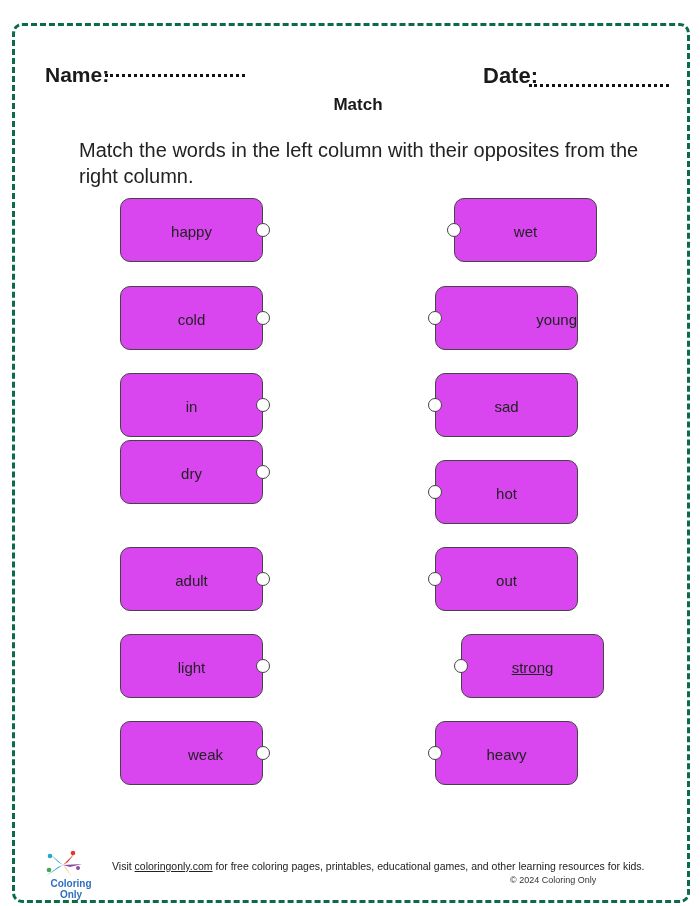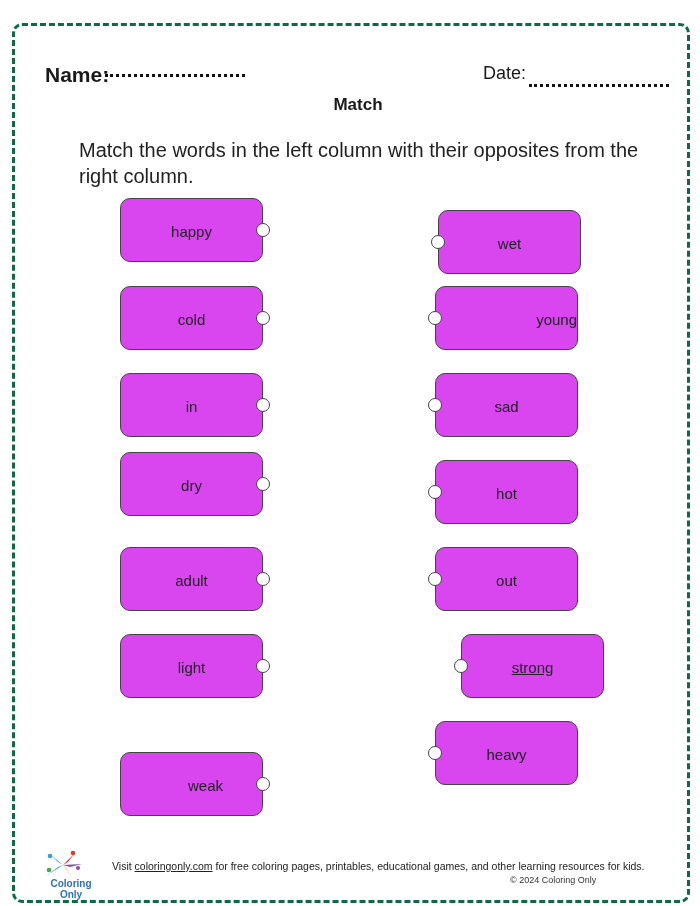--- a/index.html
+++ b/index.html
@@ -3,21 +3,21 @@
 <meta charset="utf-8">
 <style>
   html, body { margin: 0; padding: 0; background: #ffffff; }
   body { width: 700px; height: 906px; position: relative; overflow: hidden; font-family: "Liberation Sans", "DejaVu Sans", sans-serif; color: #1a1a1a; }
   .frame {
     position: absolute; left: 12px; top: 23px; width: 672px; height: 874px;
     border: 3px dashed #0b6b47; border-radius: 10px;
   }
   .label-name { position: absolute; left: 45px; top: 63px; font-weight: bold; font-size: 21px; }
   .dots-name { position: absolute; left: 105px; top: 74px; width: 140px; border-bottom: 3px dotted #111; }
-  .label-date { position: absolute; left: 483px; top: 63px; font-weight: normal; font-size: 18px; }
+  .label-date { position: absolute; left: 483px; top: 63px; font-weight: bold; font-size: 22px; }
   .dots-date { position: absolute; left: 529px; top: 84px; width: 140px; border-bottom: 3px dotted #111; }
   .title { position: absolute; left: 0; width: 700px; top: 95px; text-align: center; font-weight: bold; font-size: 17px; padding-left: 8px; }
   .instructions { position: absolute; left: 79px; top: 137px; width: 560px; font-size: 20px; line-height: 26px; color: #222; }
   .card {
     position: absolute; width: 143px; height: 64px; border: 1.5px solid #444; border-radius: 10px;
     box-sizing: border-box; display: flex; align-items: center; justify-content: center;
     font-size: 15px; color: #222; background: #d946ef;
   }
   .card .word { position: relative; top: 1px; }
   .dot {
@@ -50,38 +50,38 @@
   <span class="dot"></span>
 </div>
 <div class="card left" style="left:120px; top:286px;">
   <span class="word">cold</span>
   <span class="dot"></span>
 </div>
 <div class="card left" style="left:120px; top:373px;">
   <span class="word">in</span>
   <span class="dot"></span>
 </div>
-<div class="card left" style="left:120px; top:452px;text-align:right;">
+<div class="card left" style="left:120px; top:440px;text-align:right;">
   <span class="word">dry</span>
   <span class="dot"></span>
 </div>
 <div class="card left" style="left:120px; top:547px;">
   <span class="word">adult</span>
   <span class="dot"></span>
 </div>
 <div class="card left" style="left:120px; top:634px;">
   <span class="word">light</span>
   <span class="dot"></span>
 </div>
-<div class="card left" style="left:120px; top:752px;padding-left:28px;">
+<div class="card left" style="left:120px; top:721px;padding-left:28px;">
   <span class="word">weak</span>
   <span class="dot"></span>
 </div>
 
-<div class="card right" style="left:438px; top:198px;margin-top:12px;">
+<div class="card right" style="left:454px; top:198px;">
   <span class="dot"></span>
   <span class="word">wet</span>
 </div>
 <div class="card right" style="left:435px; top:286px;justify-content:flex-end;">
   <span class="dot"></span>
   <span class="word">young</span>
 </div>
 <div class="card right" style="left:435px; top:373px;">
   <span class="dot"></span>
   <span class="word">sad</span>

